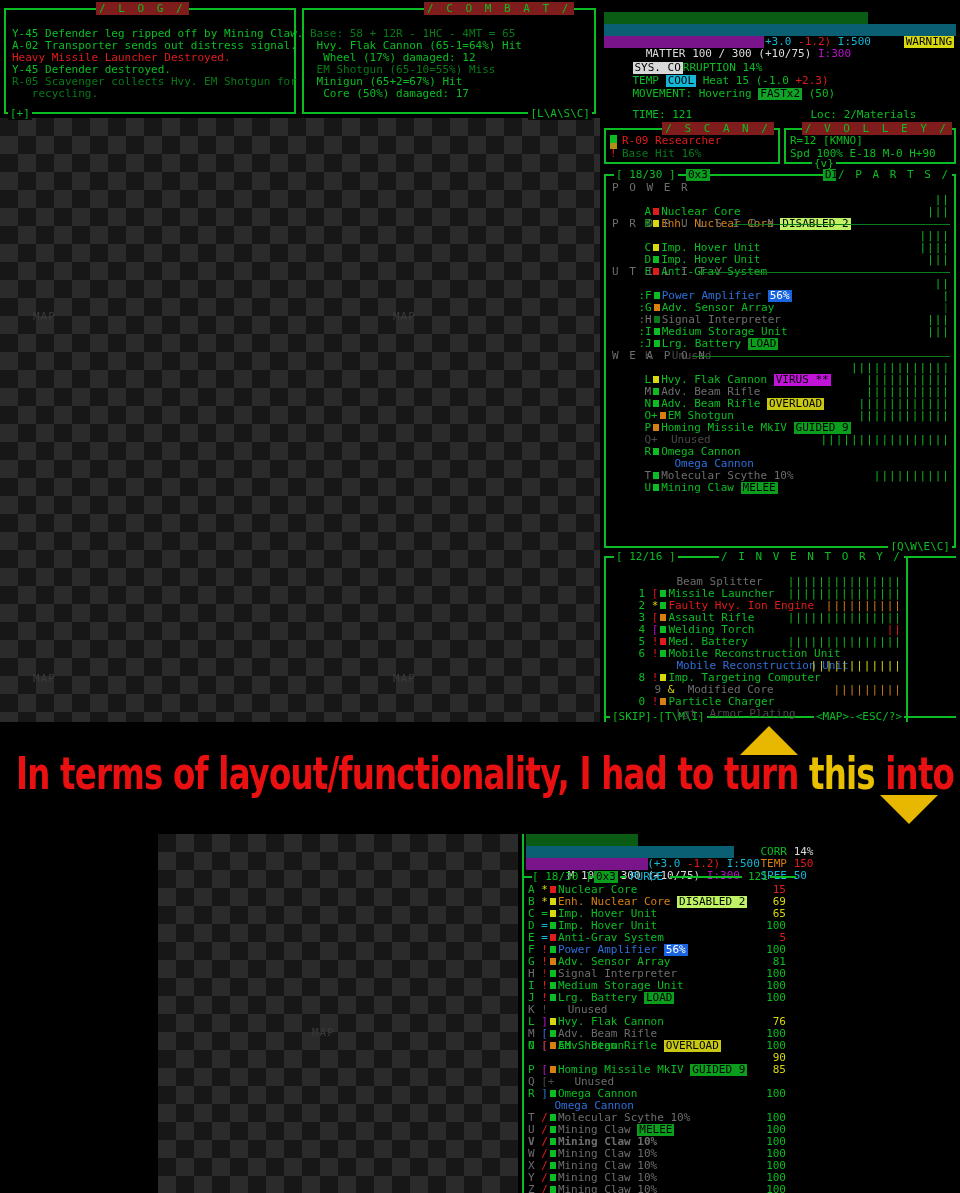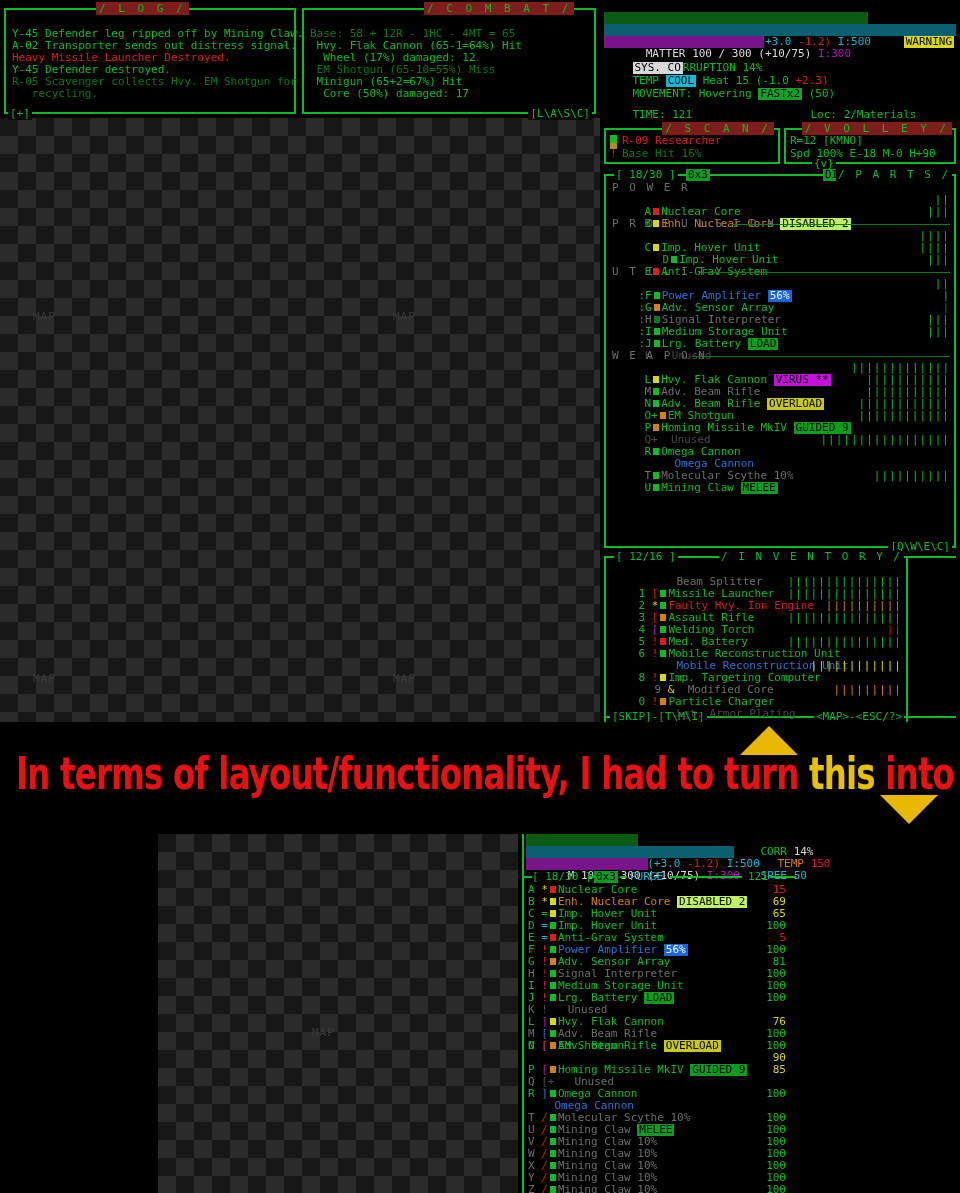--- a/index.html
+++ b/index.html
@@ -210,21 +210,21 @@
     <span class="g">B</span><span class="sq" style="background:#d8d80f;"></span><span class="orn">Enh. Nuclear Core</span><span> </span><span class="chip chip-dis">DISABLED 2</span>
   </div>
   <div class="bars g" style="right:6px;top:38px;">|||</div>
 
   <div class="abs t grey" style="left:8px;top:50px;letter-spacing:2px;">P R O P U L S I O N</div>
   <div class="abs rule" style="left:128px;top:56px;width:218px;"></div>
   <div class="prow" style="left:14px;top:62px;">
     <span class="g">C</span><span class="sq" style="background:#d8d80f;"></span><span class="g">Imp. Hover Unit</span>
   </div>
   <div class="bars g" style="right:6px;top:62px;">||||</div>
-  <div class="prow" style="left:32px;top:74px;">
+  <div class="prow" style="left:14px;top:74px;">
     <span class="g">D</span><span class="sq" style="background:#0bbd22;"></span><span class="g">Imp. Hover Unit</span>
   </div>
   <div class="bars g" style="right:6px;top:74px;">||||</div>
   <div class="prow" style="left:14px;top:86px;">
     <span class="g">E</span><span class="sq" style="background:#e01b1b;"></span><span class="g">Anti-Grav System</span>
   </div>
   <div class="bars g" style="right:6px;top:86px;">|||</div>
 
   <div class="abs t grey" style="left:8px;top:98px;letter-spacing:2px;">U T I L I T Y</div>
   <div class="abs rule" style="left:96px;top:104px;width:250px;"></div>
@@ -390,21 +390,21 @@
   <div class="abs" style="left:4px;top:24px;width:296px;height:12px;">
     <div class="abs bar-matter" style="left:0;top:0;width:122px;height:12px;"></div>
     <div class="abs statrow mag" style="left:2px;top:0;">
       <span class="wht">M</span><span class="wht"> </span><span class="wht">100 / 300</span><span class="wht"> </span><span class="wht">(+10/75)</span><span> </span><span class="mag">I:300</span>
     </div>
   </div>
 
   <div class="abs statrow g" style="left:212px;top:0;">
     <span>CORR</span><span> </span><span class="wht">14%</span>
   </div>
-  <div class="abs statrow orn" style="left:212px;top:12px;margin-left:17px;">
+  <div class="abs statrow orn" style="left:212px;top:12px;">
     <span>TEMP</span><span> </span><span class="red">150</span>
   </div>
   <div class="abs statrow cyn" style="left:212px;top:24px;">
     <span>SPEE</span><span> </span><span class="cyn">50</span>
   </div>
 
   <div class="abs" style="left:0;top:37px;width:300px;height:12px;">
     <div class="abs rule2" style="left:0;top:5px;width:10px;"></div>
     <div class="abs t g" style="left:10px;top:0;">[ 18/30 ]</div>
     <div class="abs rule2" style="left:66px;top:5px;width:6px;"></div>
@@ -449,21 +449,21 @@
       <div class="brow" style="left: 6px; top: 180px;"><span class="t" style="color: rgb(11, 189, 34);">P</span> <span style="color: rgb(184, 20, 200);">[</span><span class="sq" style="background: rgb(216, 127, 18);"></span><span style="color: rgb(11, 189, 34);">Homing Missile MkIV</span> <span class="chip chip-guided">GUIDED 9</span></div>
       <div class="bval" style="left: 228px; top: 180px; color: rgb(216, 216, 15);">85</div>
       <div class="brow" style="left: 6px; top: 192px;"><span class="t" style="color: rgb(109, 109, 109);">Q</span> <span style="color: rgb(74, 74, 74);">[+</span>   <span style="color: rgb(109, 109, 109);">Unused</span></div>
       <div class="brow" style="left: 6px; top: 204px;"><span class="t" style="color: rgb(11, 189, 34);">R</span> <span style="color: rgb(47, 111, 216);">]</span><span class="sq" style="background: rgb(11, 189, 34);"></span><span style="color: rgb(11, 189, 34);">Omega Cannon</span></div>
       <div class="bval" style="left: 228px; top: 204px; color: rgb(11, 189, 34);">100</div>
       <div class="brow" style="left: 6px; top: 216px;"><span class="t" style="color: rgb(11, 189, 34);"></span> <span style="color: rgb(11, 189, 34);"></span>   <span style="color: rgb(47, 111, 216);">Omega Cannon</span></div>
       <div class="brow" style="left: 6px; top: 228px;"><span class="t" style="color: rgb(109, 109, 109);">T</span> <span style="color: rgb(224, 27, 27);">/</span><span class="sq" style="background: rgb(11, 189, 34);"></span><span style="color: rgb(109, 109, 109);">Molecular Scythe 10%</span></div>
       <div class="bval" style="left: 228px; top: 228px; color: rgb(11, 189, 34);">100</div>
       <div class="brow" style="left: 6px; top: 240px;"><span class="t" style="color: rgb(109, 109, 109);">U</span> <span style="color: rgb(224, 27, 27);">/</span><span class="sq" style="background: rgb(11, 189, 34);"></span><span style="color: rgb(109, 109, 109);">Mining Claw</span> <span class="chip chip-melee">MELEE</span></div>
       <div class="bval" style="left: 228px; top: 240px; color: rgb(11, 189, 34);">100</div>
-      <div class="brow" style="left: 6px; top: 252px;"><span class="t" style="color: rgb(109, 109, 109);">V</span> <span style="color: rgb(224, 27, 27);">/</span><span class="sq" style="background: rgb(11, 189, 34);"></span><span style="color: rgb(109, 109, 109);">Mining Claw 10%</span></div>
+      <div class="brow" style="left: 6px; top: 252px; font-weight: bold;"><span class="t" style="color: rgb(109, 109, 109);">V</span> <span style="color: rgb(224, 27, 27);">/</span><span class="sq" style="background: rgb(11, 189, 34);"></span><span style="color: rgb(109, 109, 109);">Mining Claw 10%</span></div>
       <div class="bval" style="left: 228px; top: 252px; color: rgb(11, 189, 34);">100</div>
       <div class="brow" style="left: 6px; top: 264px;"><span class="t" style="color: rgb(109, 109, 109);">W</span> <span style="color: rgb(224, 27, 27);">/</span><span class="sq" style="background: rgb(11, 189, 34);"></span><span style="color: rgb(109, 109, 109);">Mining Claw 10%</span></div>
       <div class="bval" style="left: 228px; top: 264px; color: rgb(11, 189, 34);">100</div>
       <div class="brow" style="left: 6px; top: 276px;"><span class="t" style="color: rgb(109, 109, 109);">X</span> <span style="color: rgb(224, 27, 27);">/</span><span class="sq" style="background: rgb(11, 189, 34);"></span><span style="color: rgb(109, 109, 109);">Mining Claw 10%</span></div>
       <div class="bval" style="left: 228px; top: 276px; color: rgb(11, 189, 34);">100</div>
       <div class="brow" style="left: 6px; top: 288px;"><span class="t" style="color: rgb(109, 109, 109);">Y</span> <span style="color: rgb(224, 27, 27);">/</span><span class="sq" style="background: rgb(11, 189, 34);"></span><span style="color: rgb(109, 109, 109);">Mining Claw 10%</span></div>
       <div class="bval" style="left: 228px; top: 288px; color: rgb(11, 189, 34);">100</div>
       <div class="brow" style="left: 6px; top: 300px;"><span class="t" style="color: rgb(109, 109, 109);">Z</span> <span style="color: rgb(224, 27, 27);">/</span><span class="sq" style="background: rgb(11, 189, 34);"></span><span style="color: rgb(109, 109, 109);">Mining Claw 10%</span></div>
       <div class="bval" style="left: 228px; top: 300px; color: rgb(11, 189, 34);">100</div>
     </div>

